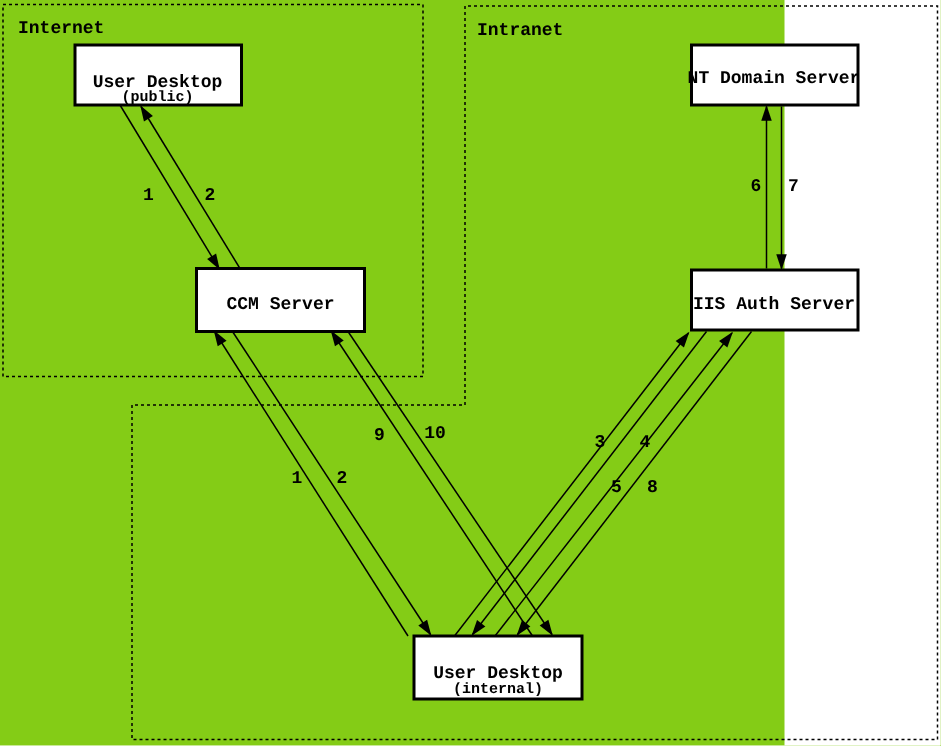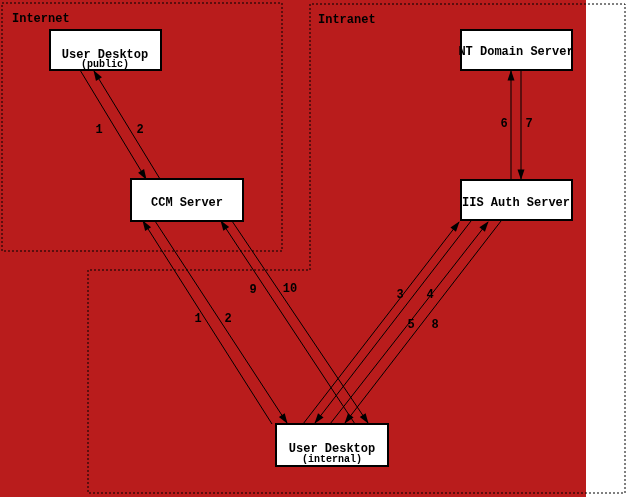--- a/index.html
+++ b/index.html
@@ -1,19 +1,19 @@
 <!DOCTYPE html>
 <html><head>
 <meta charset="utf-8">
 <style>
   html,body{margin:0;padding:0;background:#ffffff;}
   .stage{
     position:relative;
-    width:586px;height:497px;
-    background:#b91c1c;
+    width:523px;height:497px;
+    background:#84cc16;
     font-family:"Liberation Mono","DejaVu Sans Mono",monospace;
   }
   svg text{
     font-family:"Liberation Mono","DejaVu Sans Mono",monospace;
     font-weight:bold;
     fill:#000000;
   }
   .zone-label{font-size:12px;}
   .node-title{font-size:12px;text-anchor:middle;}
   .node-sub{font-size:10px;text-anchor:middle;}

